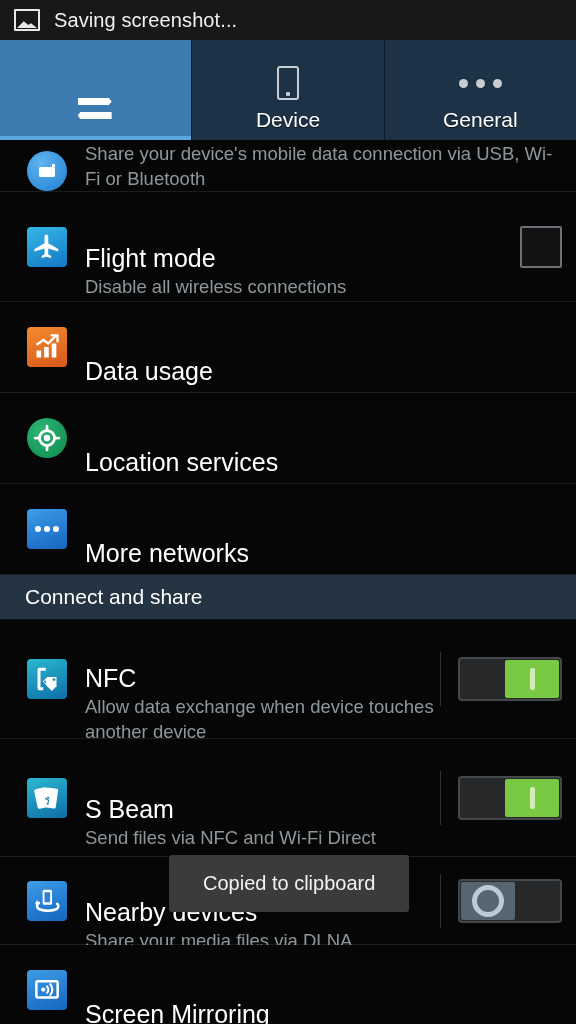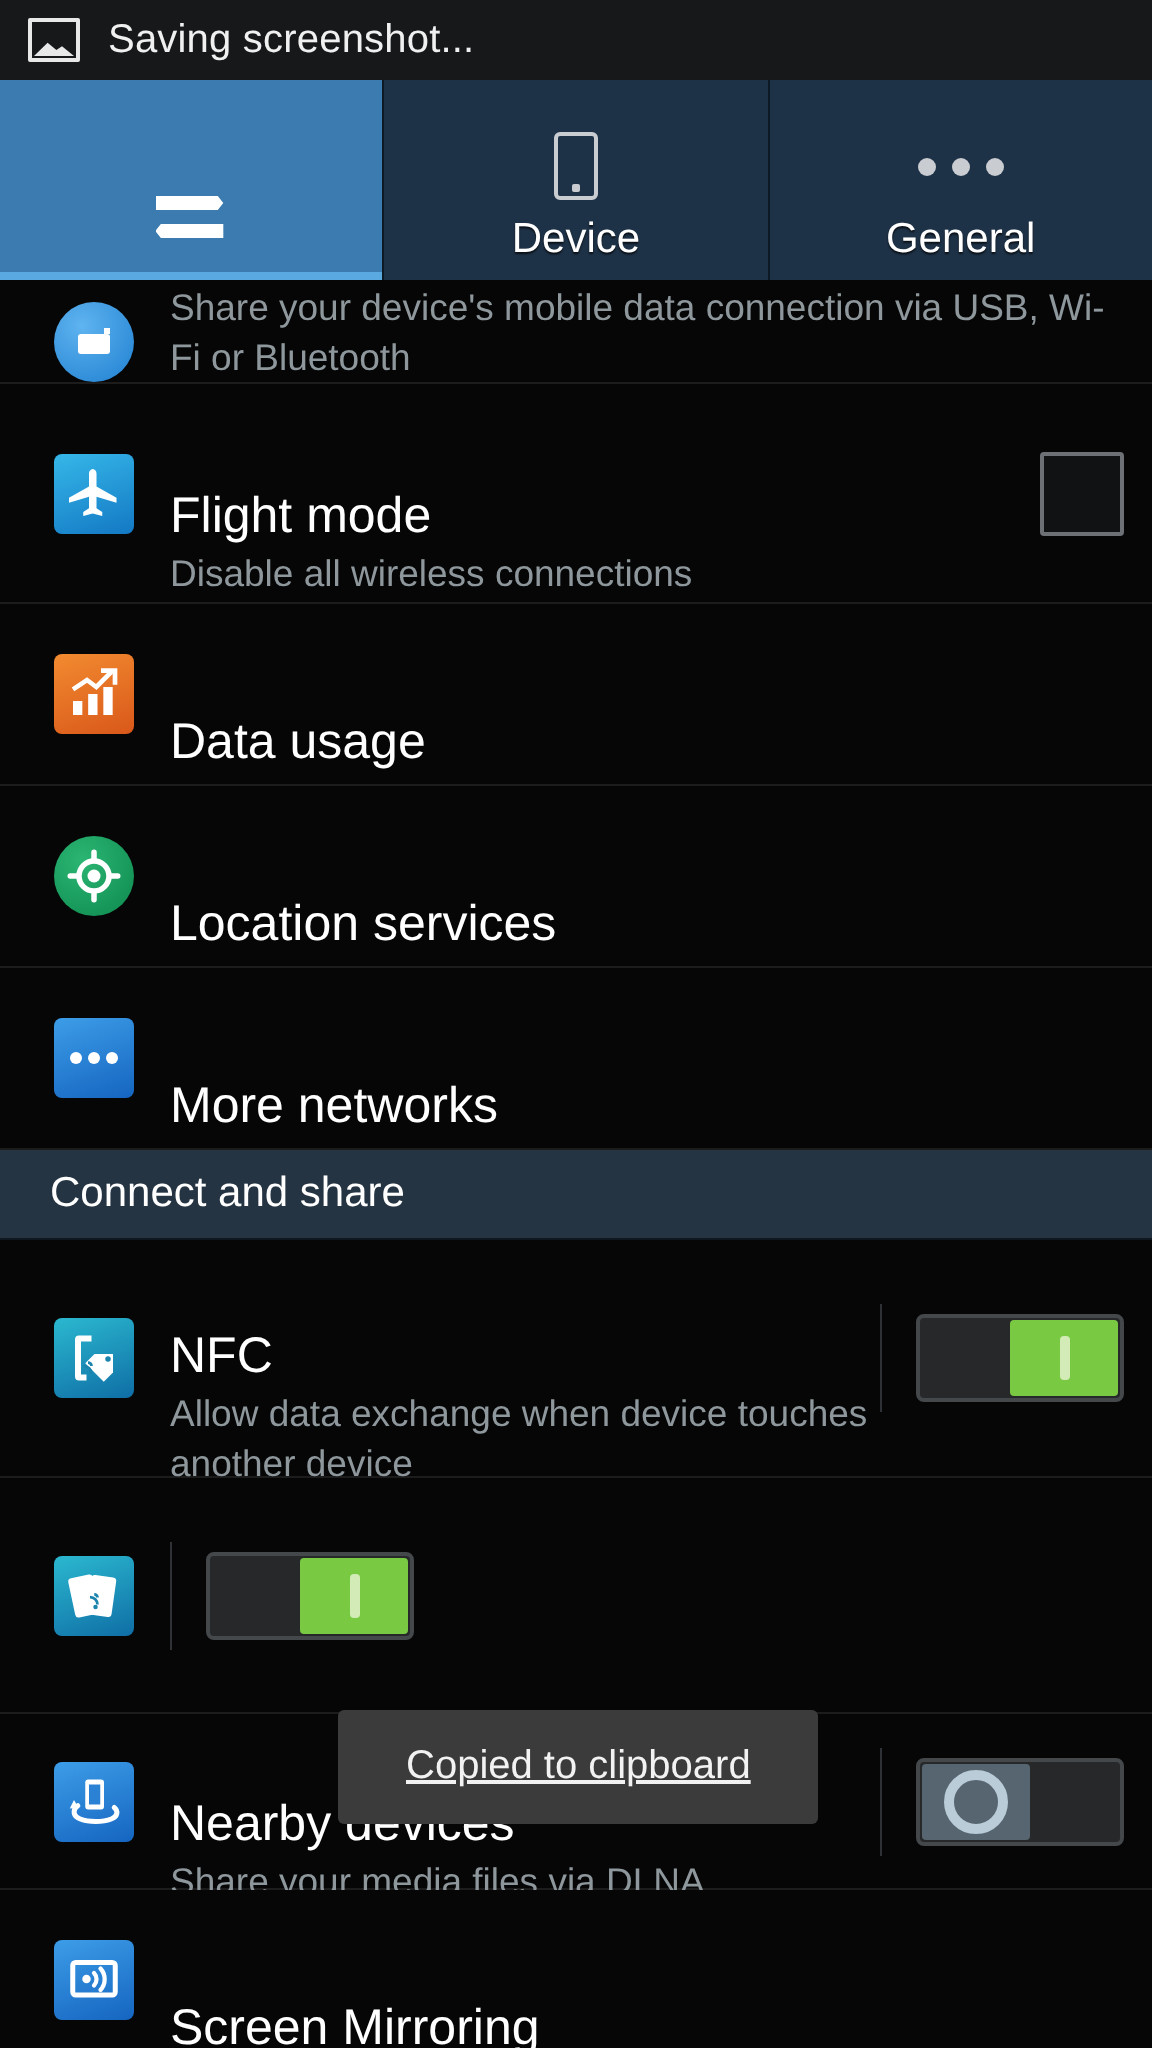--- a/index.html
+++ b/index.html
@@ -296,20 +296,24 @@
       <div class="icon-wrap">
         <div class="appicon ico-sbeam">
           <svg width="30" height="30" viewBox="0 0 24 24" aria-hidden="true">
             <rect x="3" y="4" width="10" height="16" rx="1.4" fill="#ffffff" transform="rotate(-12 8 12)"></rect>
             <rect x="10" y="4" width="10" height="16" rx="1.4" fill="#ffffff" transform="rotate(8 15 12)"></rect>
             <path d="M13.4 15.4a3 3 0 0 0-3-3M13.4 12.6a1.3 1.3 0 0 0-1.3-1.3" stroke="#1b84ad" stroke-width="1.1" fill="none"></path>
             <circle cx="12.6" cy="16.4" r=".9" fill="#1b84ad"></circle>
           </svg>
         </div>
       </div>
+      <div class="texts">
+        <div class="title">S Beam</div>
+        <div class="subtitle">Send files via NFC and Wi-Fi Direct</div>
+      </div>
       <div class="toggle-cell">
         <div class="divider-v"></div>
         <div class="toggle on">
             <div class="thumb"></div>
           </div>
       </div>
     </div>
 
     <div class="row" style="height:88px">
       <div class="icon-wrap">
@@ -344,15 +348,15 @@
           </svg>
         </div>
       </div>
       <div class="texts">
         <div class="title">Screen Mirroring</div>
       </div>
     </div>
 
   </div>
 
-  <div class="toast" style="left:169px; top:855px;text-decoration:underline;">Copied to clipboard</div>
+  <div class="toast" style="left:169px; top:855px;">Copied to clipboard</div>
 
 </div>
 
 </body></html>

